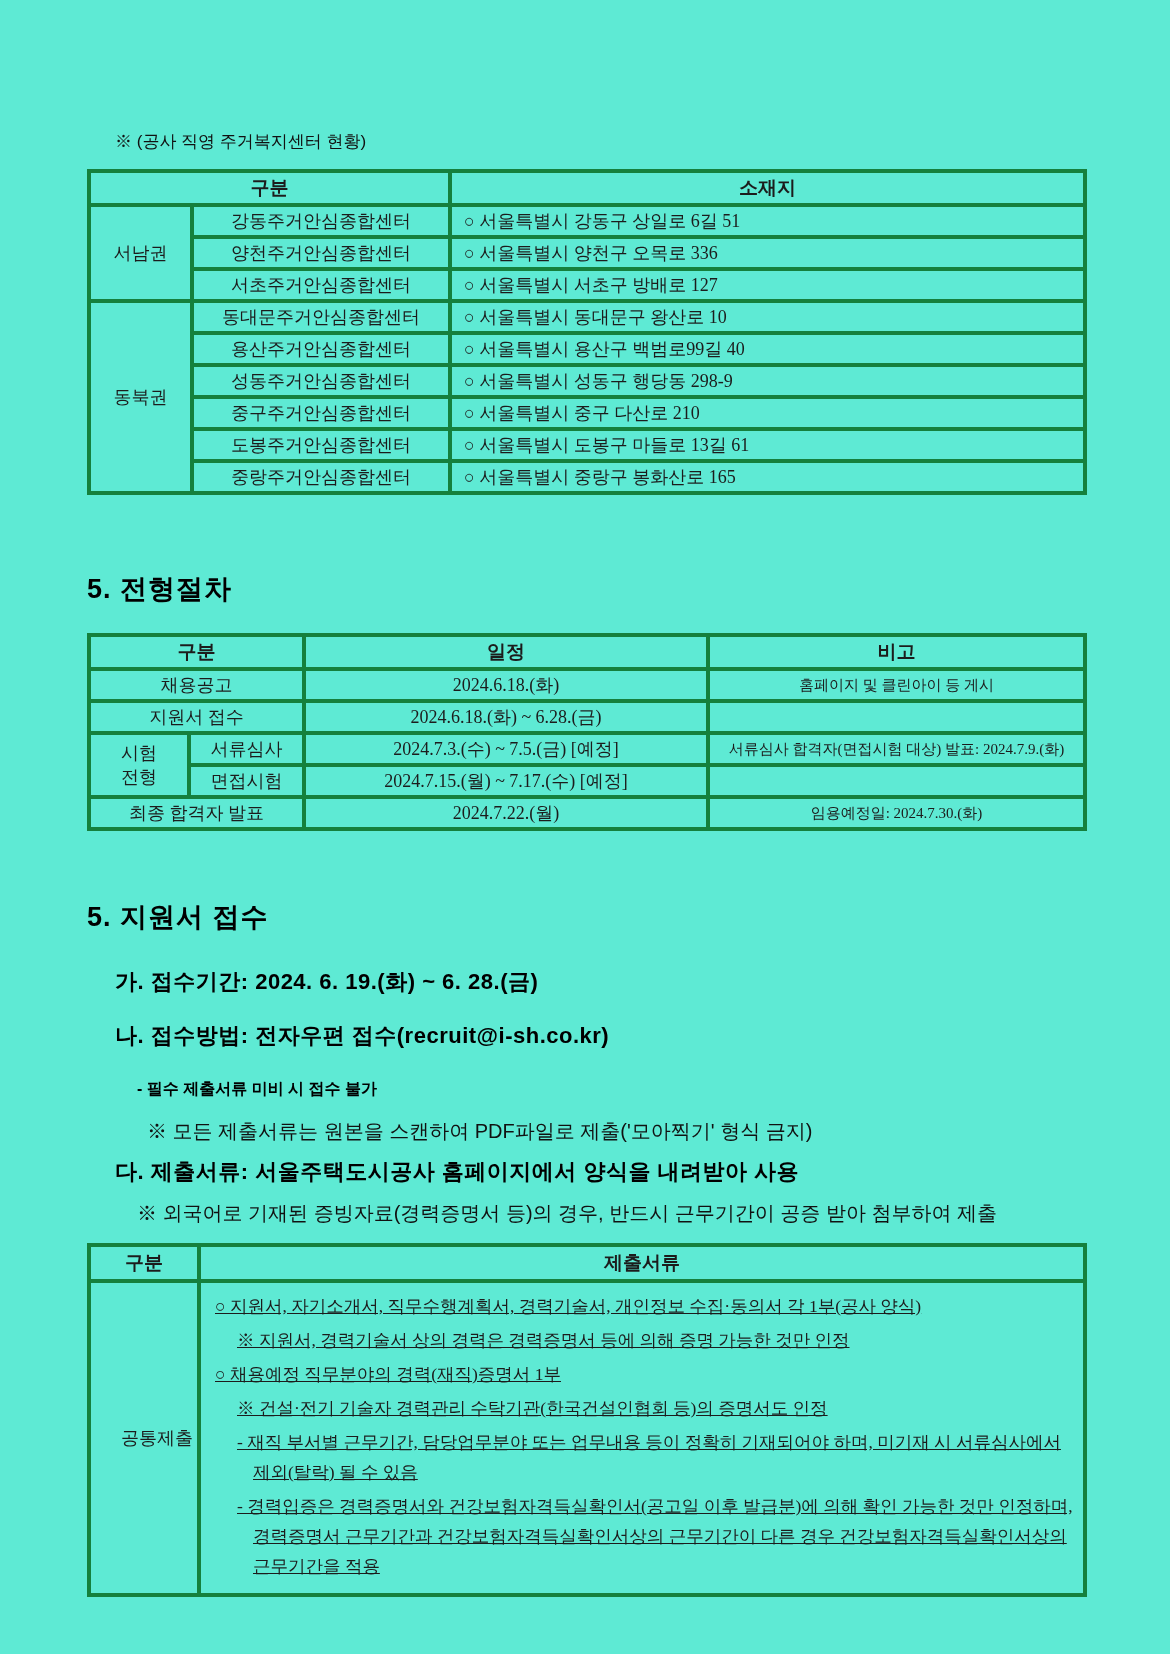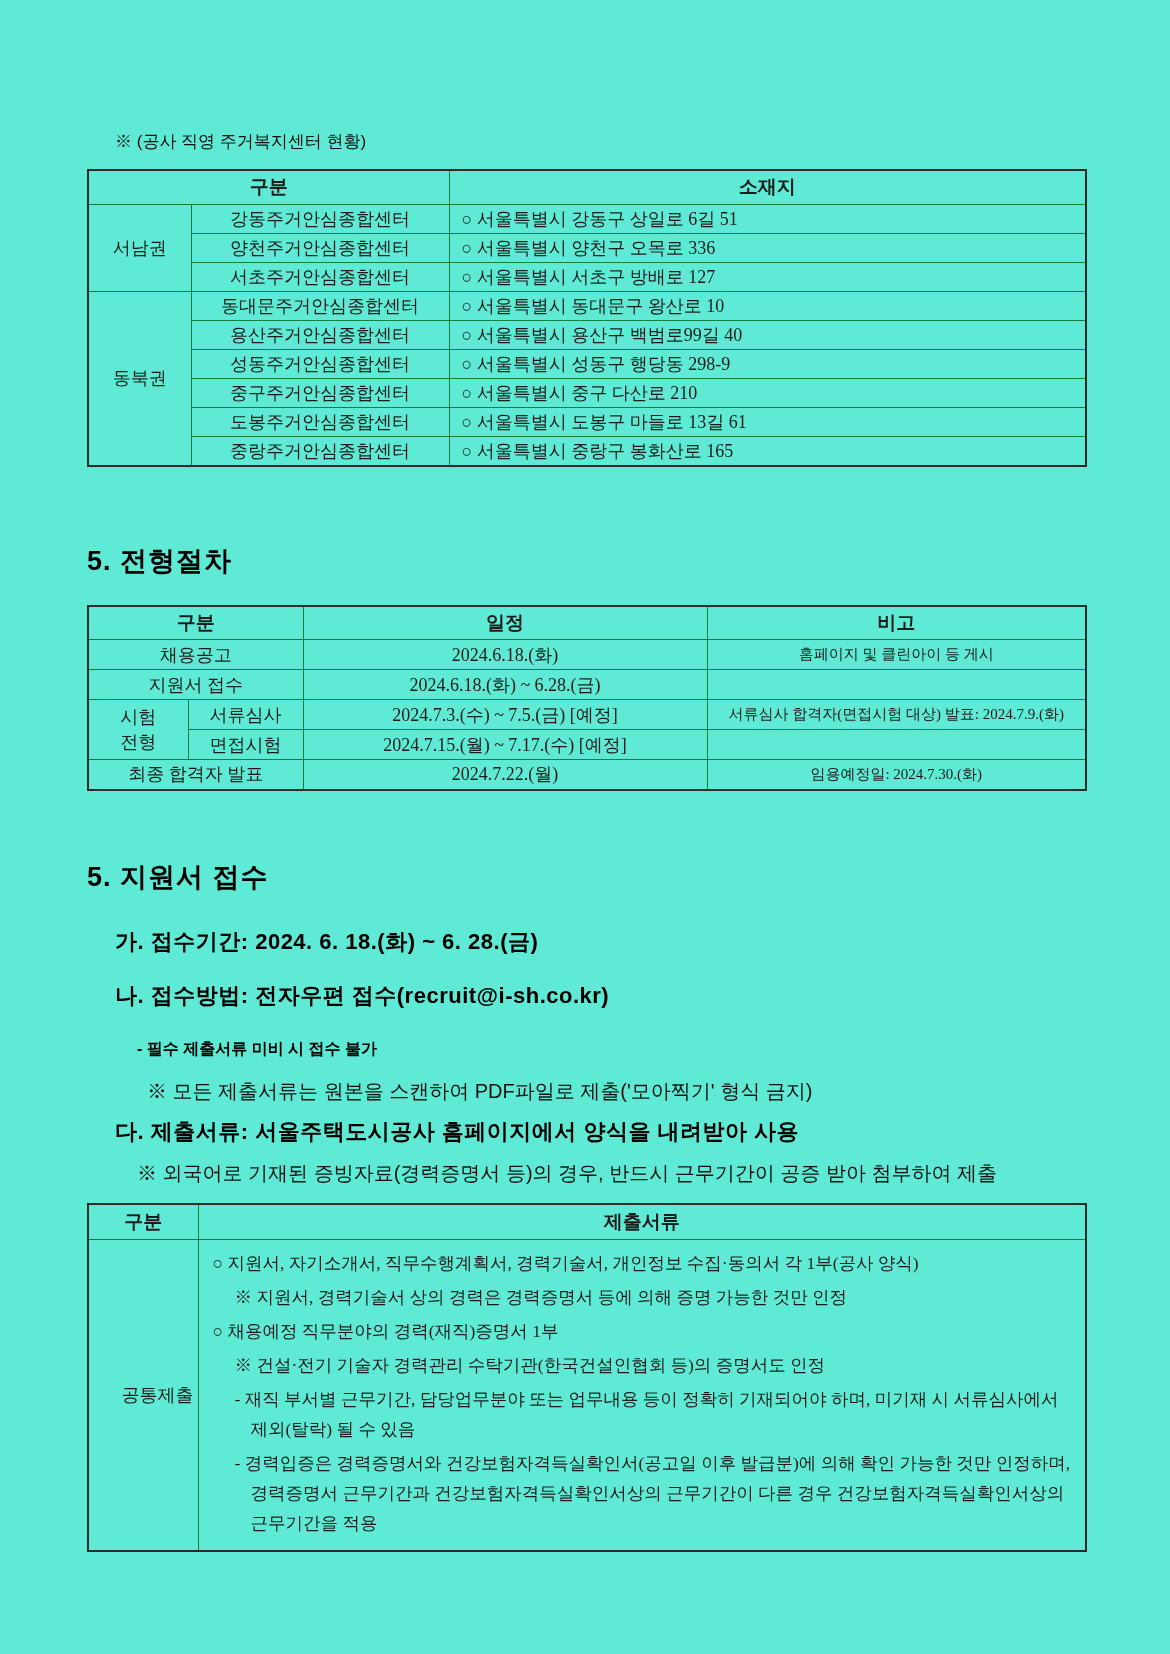--- a/index.html
+++ b/index.html
@@ -23,21 +23,21 @@
     margin-bottom:16px;
   }
   
   .tbl {
     width:100%;
     border-collapse:collapse;
     border:2px solid #2a2a2a;
     table-layout:fixed;
   }
   .tbl th, .tbl td {
-    border:1px solid #15803d;
+    border:4px solid #15803d;
     font-size:18px;
     text-align:center;
     vertical-align:middle;
     padding:2px 4px;
   }
   .tbl th { font-weight:bold; font-size:19px; height:34px; }
   .tbl-centers td { height:27px; }
   .tbl-centers .addr { text-align:left; padding-left:12px; }
   .tbl-schedule td { height:30px; }
   .tbl-schedule .small { font-size:15px; }
@@ -86,20 +86,21 @@
   .tbl-docs .docs-cell {
     text-align:left;
     padding:8px 10px 8px 14px;
     vertical-align:middle;
   }
   .doc-line {
     font-size:17.5px;
     line-height:30px;
     margin-bottom:4px;
     color:#1c1c1c;
+    text-decoration:underline;
   }
   .hang-c { padding-left:24px; text-indent:-24px; }      
   .sub-note { padding-left:46px; text-indent:-24px; }    
   .hang-d { padding-left:38px; text-indent:-16px; }      
 </style>
 </head>
 <body>
 
 <div class="page">
 
@@ -197,21 +198,21 @@
       <tr>
         <td colspan="2">최종 합격자 발표</td>
         <td>2024.7.22.(월)</td>
         <td class="small">임용예정일: 2024.7.30.(화)</td>
       </tr>
     </tbody>
   </table>
 
   <div class="sec-title sec5-title">5. 지원서 접수</div>
 
-  <div class="item-main">가. 접수기간: 2024. 6. 18.(화) ~ 6. 28.(금)</div>
+  <div class="item-main">가. 접수기간: 2024. 6. 19.(화) ~ 6. 28.(금)</div>
   <div class="item-main">나. 접수방법: 전자우편 접수(recruit@i-sh.co.kr)</div>
   <div class="item-dash">- 필수 제출서류 미비 시 접수 불가</div>
   <div class="item-note ind-60">※ 모든 제출서류는 원본을 스캔하여 PDF파일로 제출('모아찍기' 형식 금지)</div>
   <div class="item-main" style="margin-bottom:14px;">다. 제출서류: 서울주택도시공사 홈페이지에서 양식을 내려받아 사용</div>
   <div class="item-note ind-50 mb18">※ 외국어로 기재된 증빙자료(경력증명서 등)의 경우, 반드시 근무기간이 공증 받아 첨부하여 제출</div>
 
   <table class="tbl tbl-docs">
     <colgroup>
         <col style="width:110px">
         <col>

